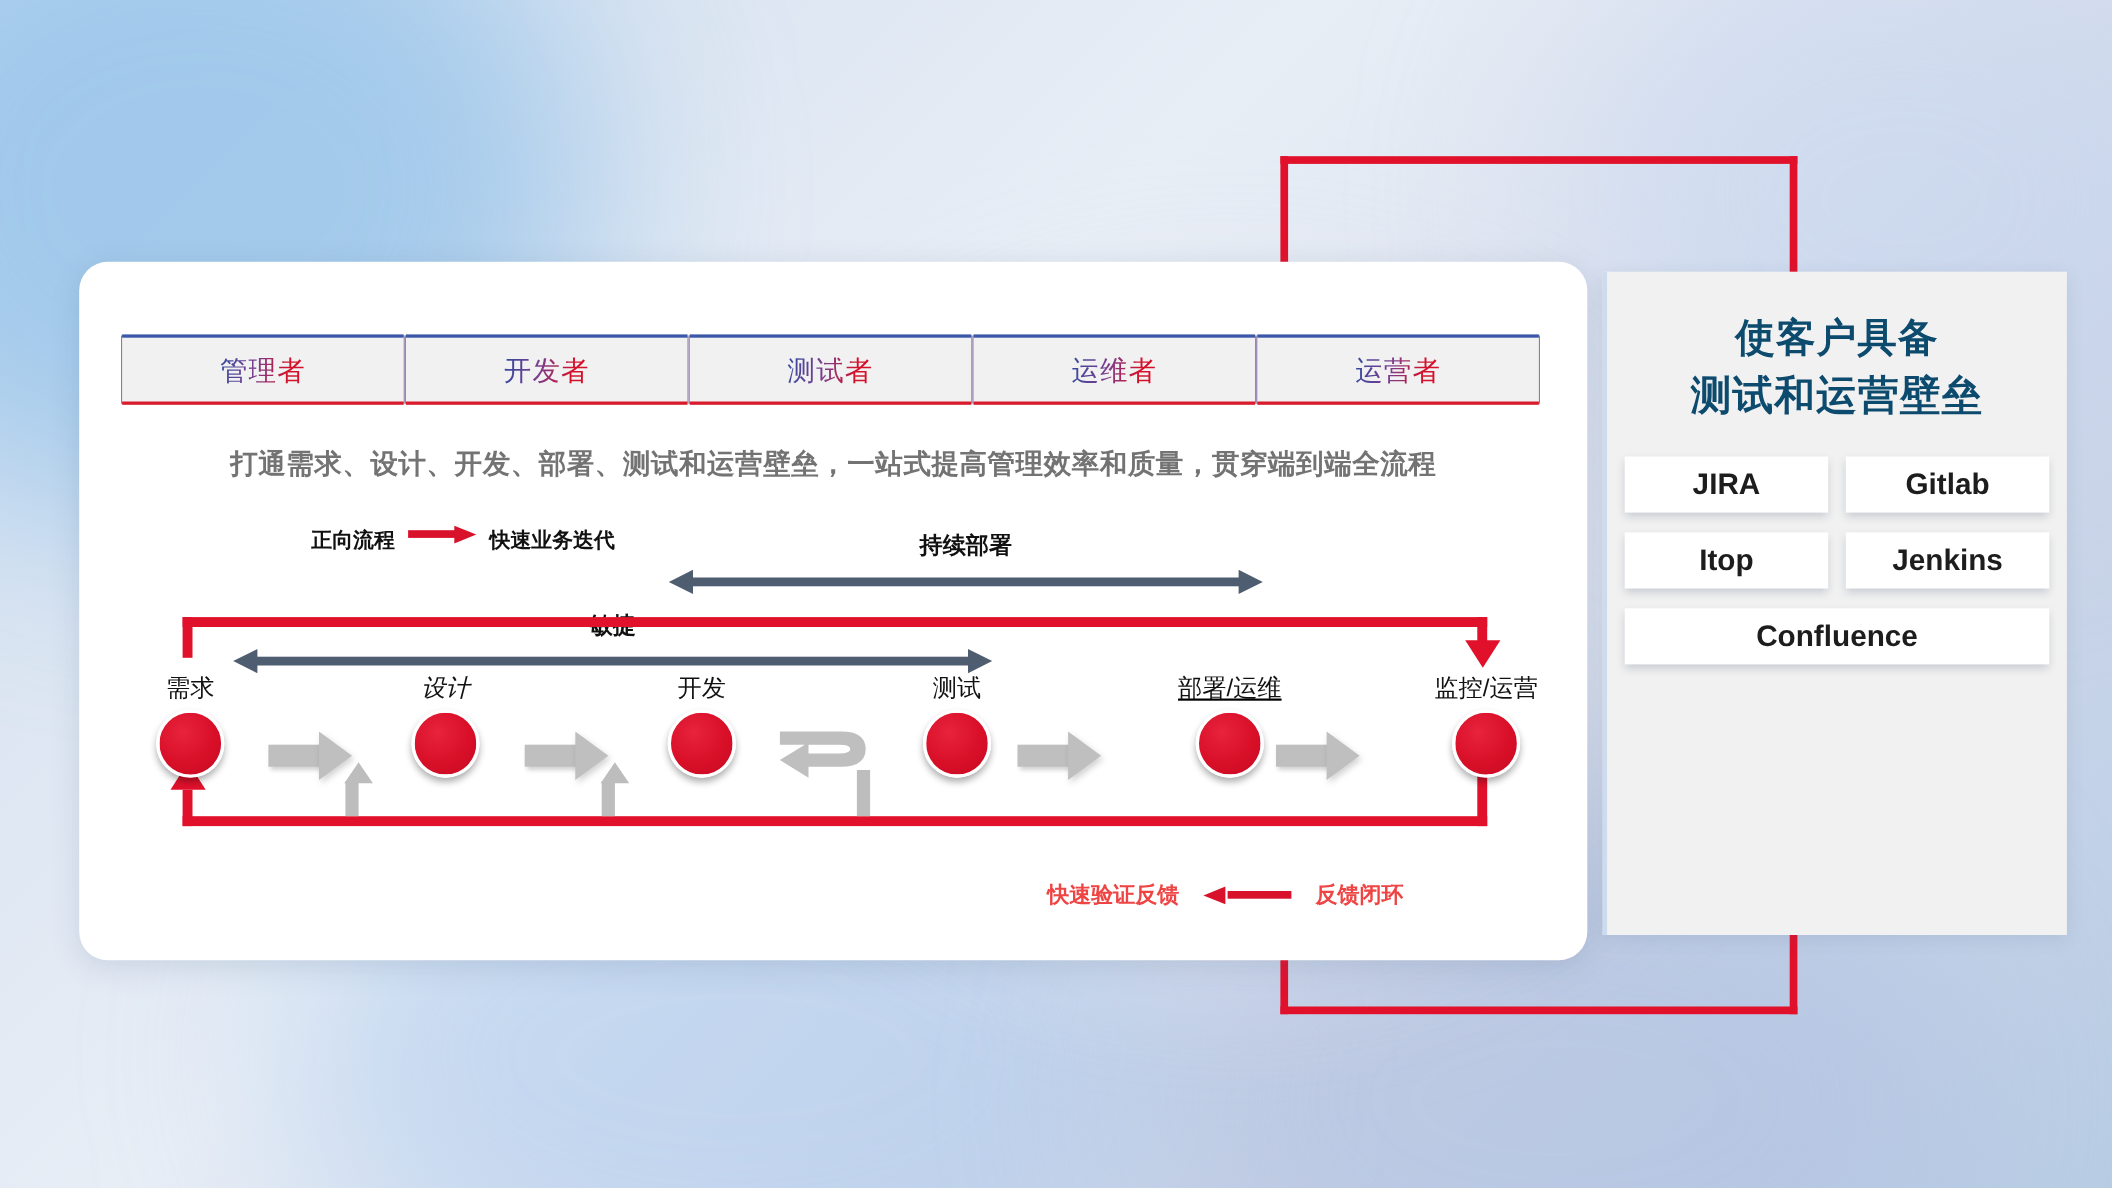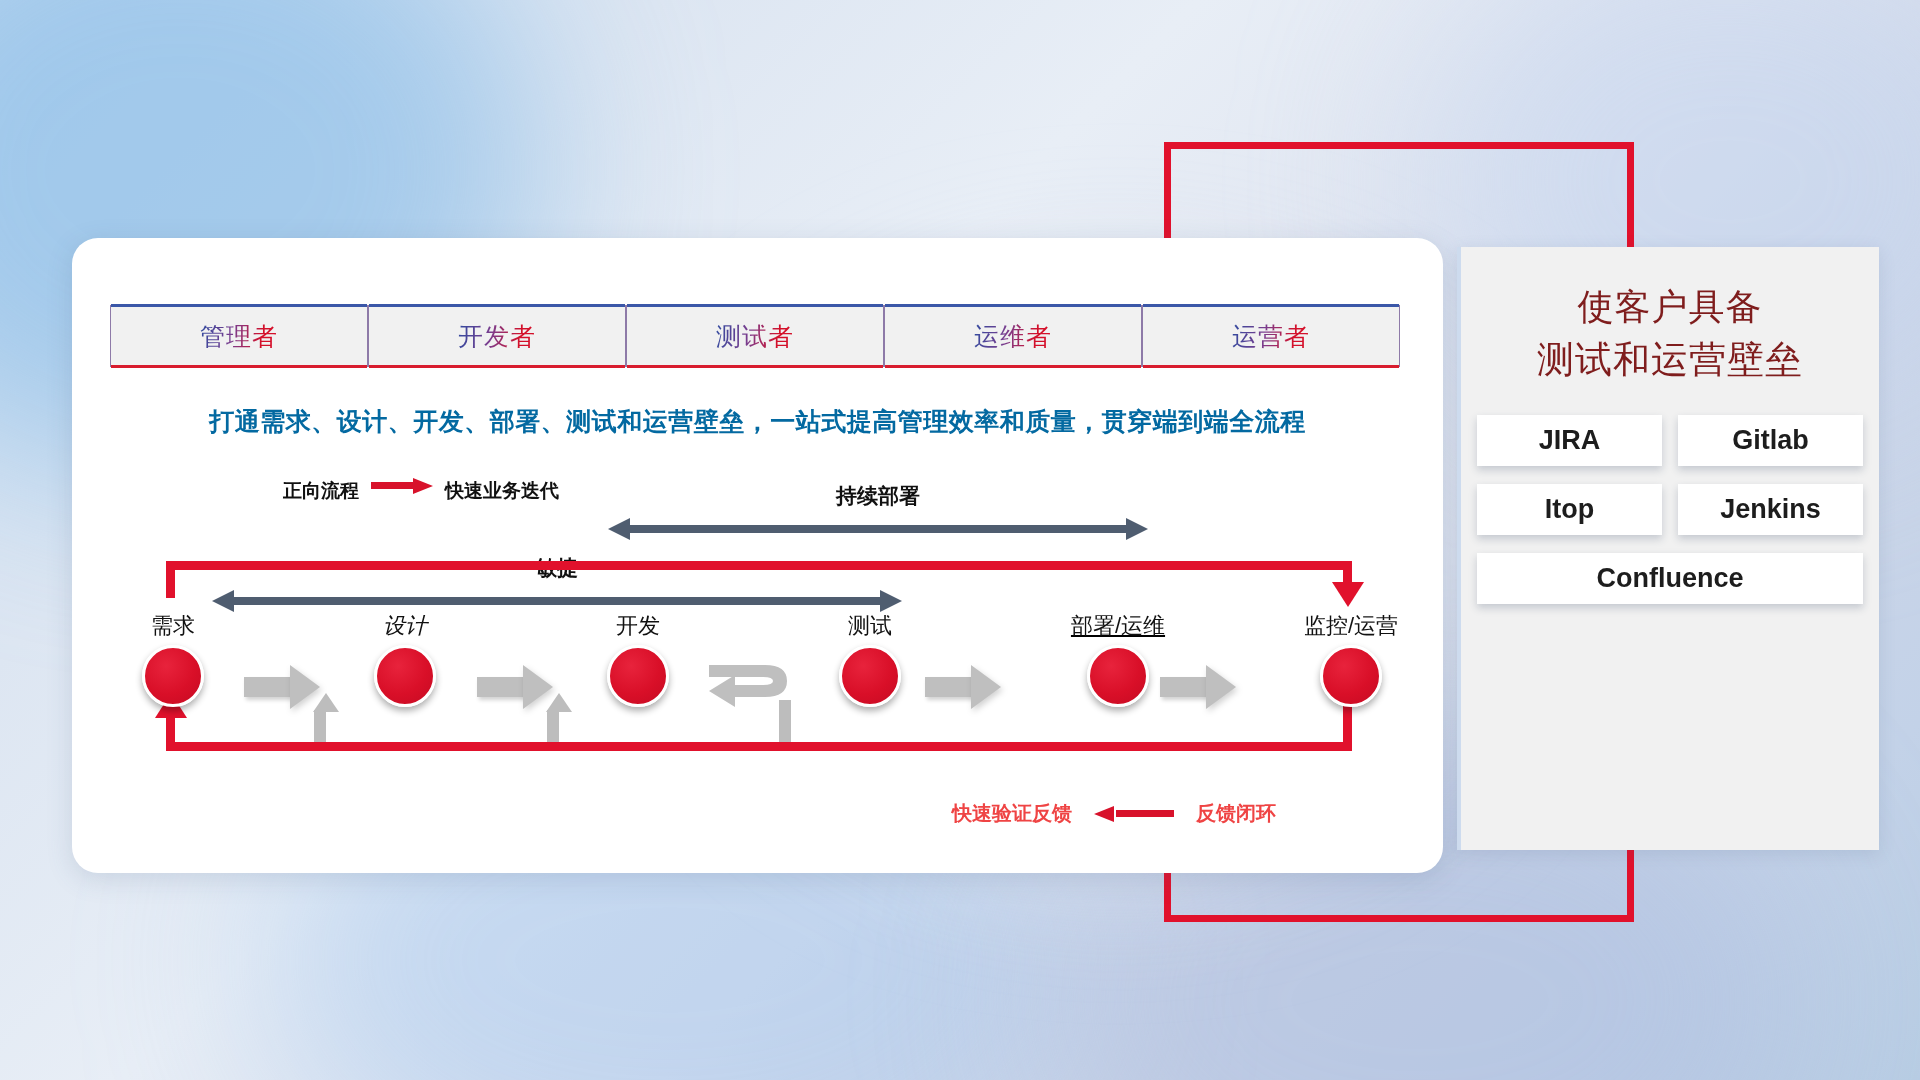--- a/index.html
+++ b/index.html
@@ -44,21 +44,21 @@
   .role-box::after  { bottom: -1px; background: #D81C2E; }
   .role-label {
     font-size: 25px; font-weight: 400; letter-spacing: 1px;
     background: linear-gradient(100deg, #2f4ba0 0%, #7b3c8d 42%, #d4102a 78%);
     -webkit-background-clip: text; background-clip: text; color: transparent;
   }
 
   
   #headline {
     position: absolute; left: 72px; top: 405px; width: 1371px; text-align: center;
-    font-size: 25px; font-weight: bold; color: #0369a1; letter-spacing: .5px;
+    font-size: 25px; font-weight: bold; color: #737373; letter-spacing: .5px;
   }
 
   
   #forward-flow { position: absolute; left: 283px; top: 478px; display: flex; align-items: flex-start; gap: 12px; }
   #forward-flow .cap { font-size: 19px; font-weight: bold; color: #111; }
   .red-arrow-r { width: 62px; height: 15px; position: relative; }
   .red-arrow-r .shaft { position: absolute; left: 0; top: 4px; width: 44px; height: 7px; background: #D8122B; }
   .red-arrow-r .head  { position: absolute; right: 0; top: 0; width: 0; height: 0;
                         border-top: 8px solid transparent; border-bottom: 8px solid transparent; border-left: 20px solid #D8122B; }
   .red-arrow-l { width: 80px; height: 15px; position: relative; }
@@ -115,21 +115,21 @@
   #feedback-row { position: absolute; left: 952px; top: 800px; display: flex; align-items: center; gap: 22px; }
   #feedback-row .cap { font-size: 20px; font-weight: bold; color: #ef4444; }
 
   
   #right-panel {
     position: absolute; left: 1457px; top: 247px; width: 422px; height: 603px;
     background: #f1f1f1; border-left: 4px solid #cddbee;
     box-shadow: 0 4px 16px rgba(70,95,130,.14);
   }
   #panel-title { padding-top: 34px; text-align: center; }
-  #panel-title .line { font-size: 36px; font-weight: normal; color: #7f1d1d; line-height: 1.45; letter-spacing: 1px; }
+  #panel-title .line { font-size: 36px; font-weight: bold; color: #0c4a6e; line-height: 1.45; letter-spacing: 1px; }
   #panel-title .line.two { font-size: 37px; }
   #tools-grid { margin: 28px 16px 0; display: flex; flex-wrap: wrap; gap: 18px 16px; }
   .tool-chip {
     flex: 0 0 calc(50% - 8px); height: 51px; background: #ffffff; border-radius: 0;
     display: flex; align-items: center; justify-content: center;
     font-size: 27px; font-weight: bold; color: #1d1d1d;
     box-shadow: 0 4px 8px rgba(40,60,90,.22);
   }
   .tool-chip.wide { flex: 0 0 100%; }
 </style>

